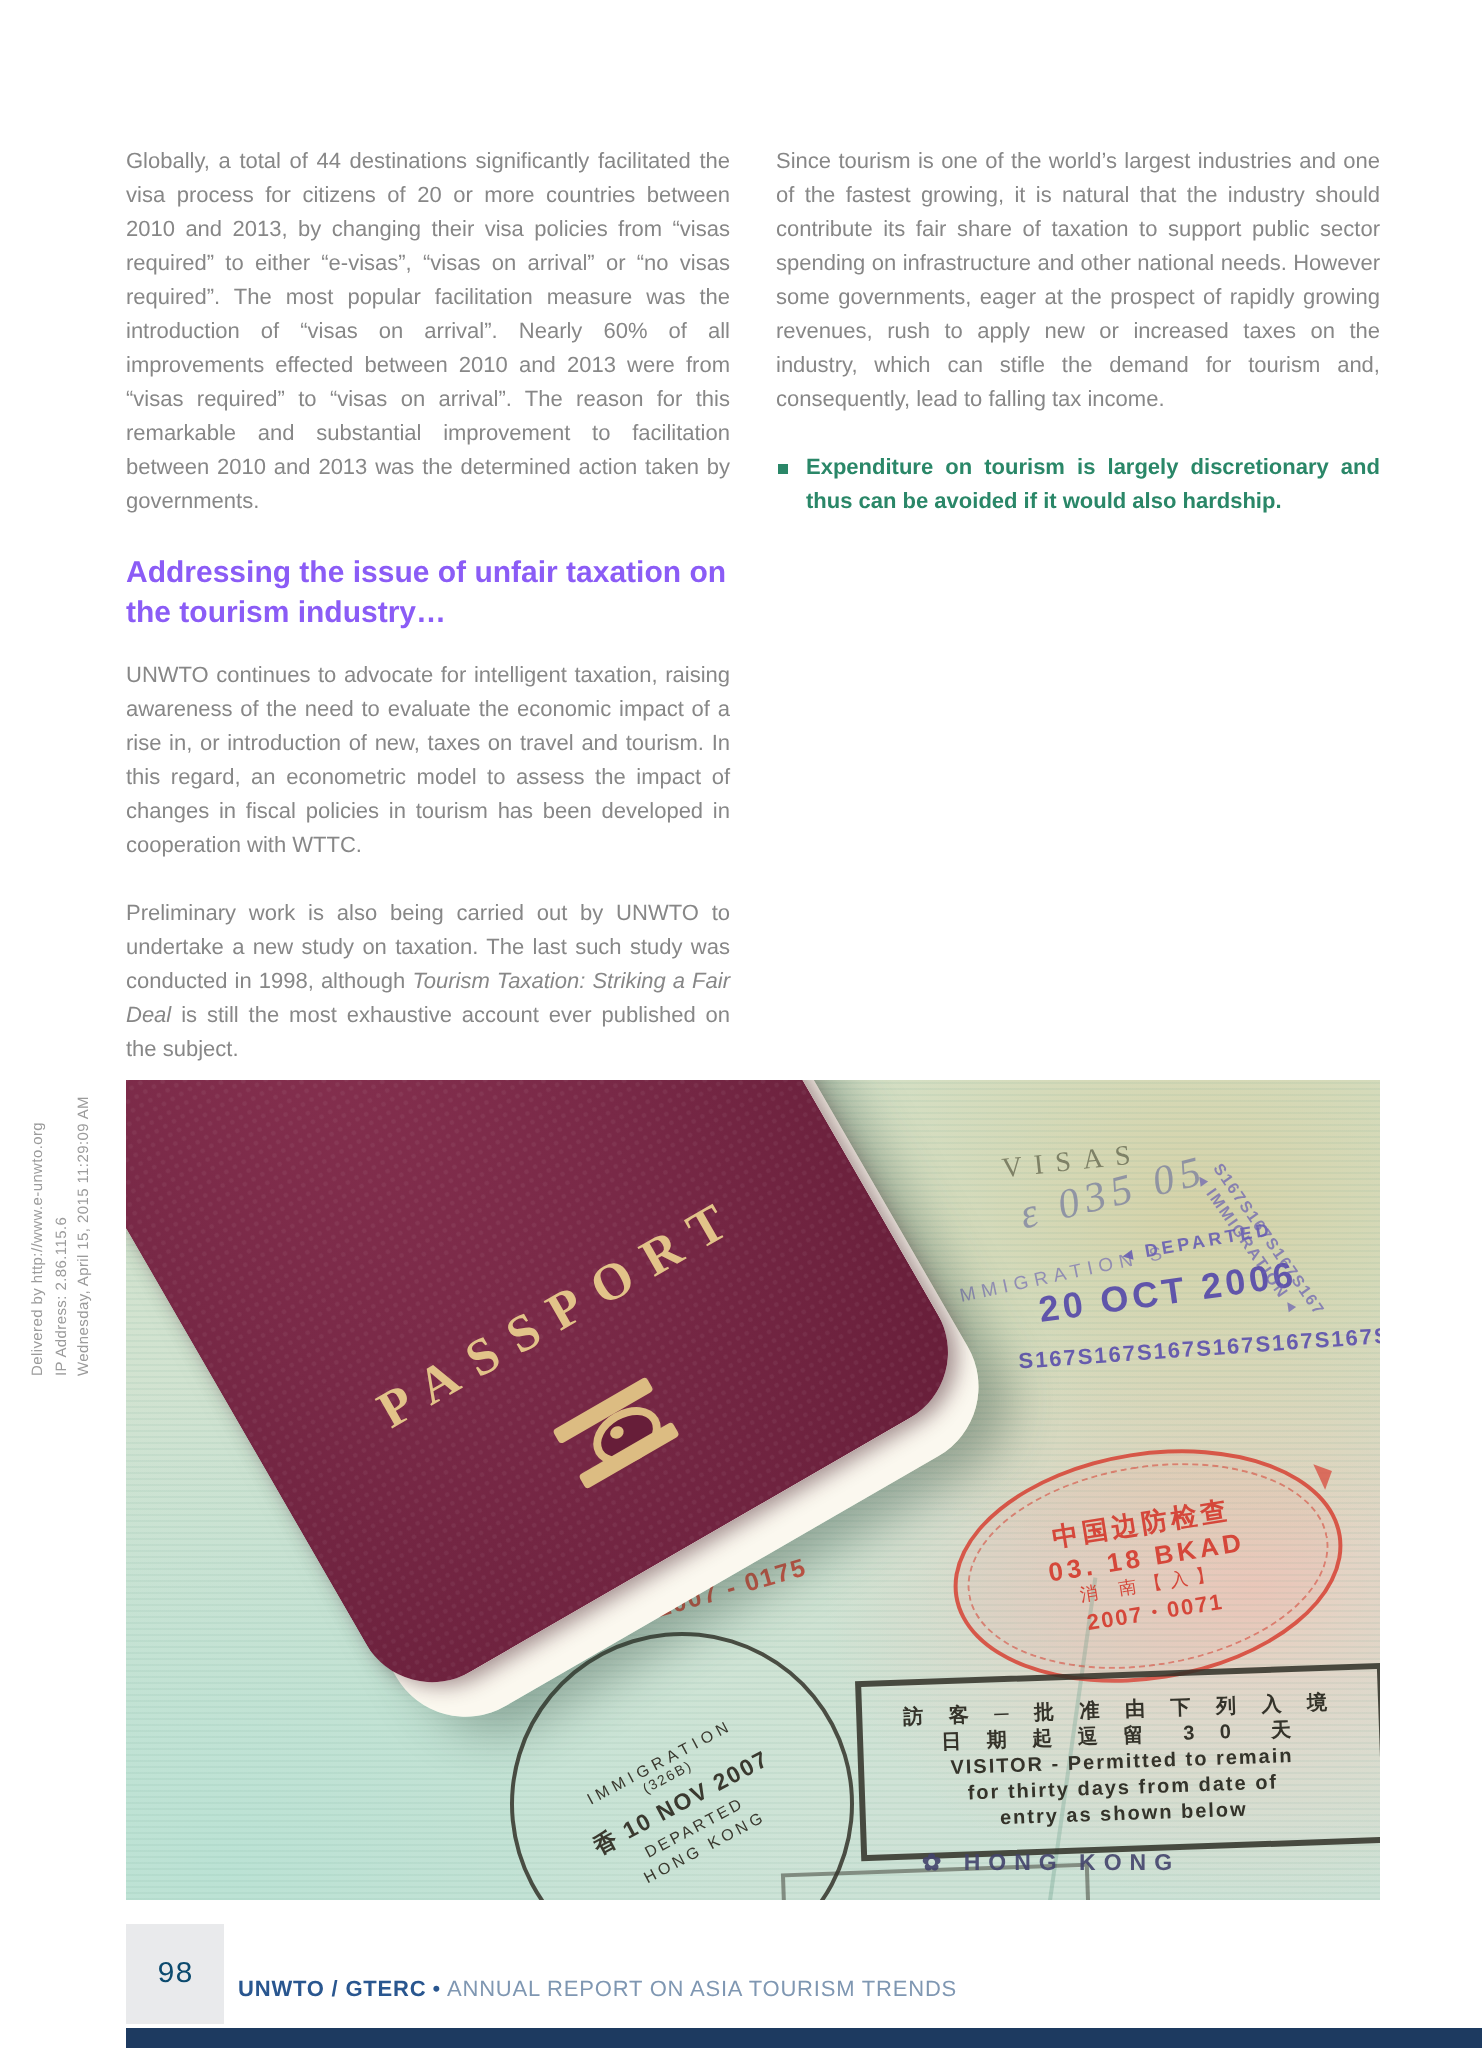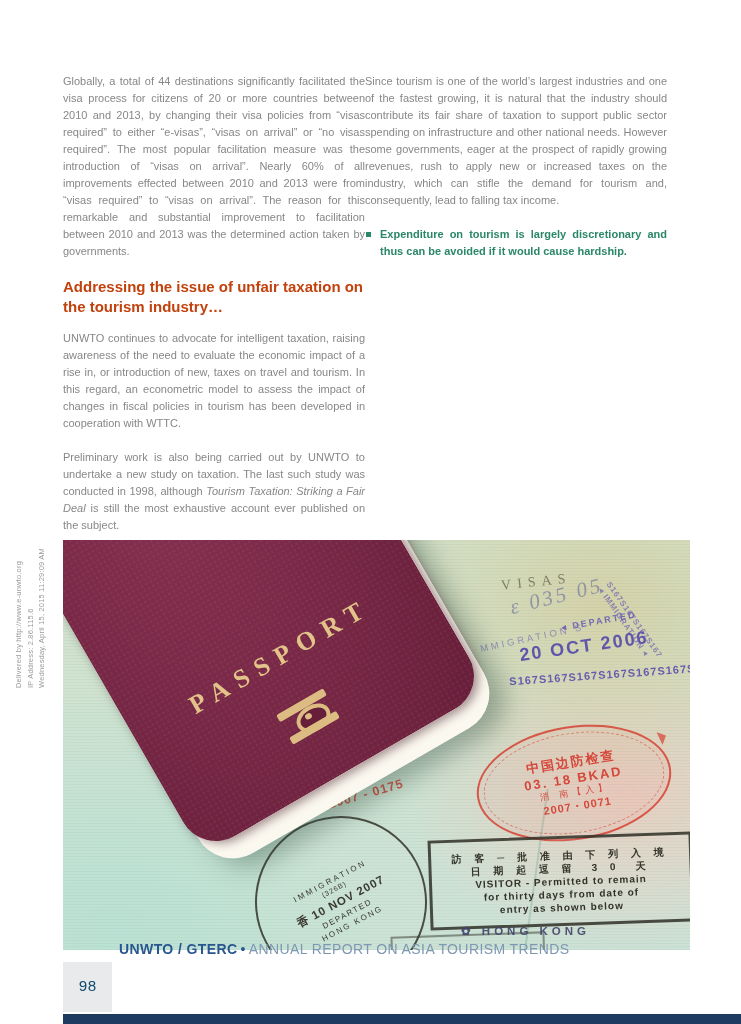--- a/index.html
+++ b/index.html
@@ -8,25 +8,25 @@
     font-family:"Liberation Sans", sans-serif;overflow:hidden;
   }
   
   .watermark{
     position:absolute;left:13px;top:688px;width:200px;
     transform:rotate(-90deg);transform-origin:0 0;
     font-size:7.5px;line-height:11.5px;color:#9b9b9b;letter-spacing:.2px;
     white-space:nowrap;
   }
   
-  .columns{position:absolute;left:63px;top:73px;width:627px;display:flex;}
+  .columns{position:absolute;left:63px;top:73px;width:627px;display:flex;gap:23px;}
   .col{width:302px;font-size:11px;line-height:17px;color:#878787;text-align:justify;}
   .col p{margin:0 0 17px 0;}
   h2.heading{
-    font-size:15px;line-height:20px;color:#c2410c;margin:3px 0 13px 0;
+    font-size:15px;line-height:20px;color:#8b5cf6;margin:3px 0 13px 0;
     font-weight:bold;text-align:left;
   }
   .bullet{display:flex;margin:0 0 13px 0;color:#2a8768;font-weight:bold;}
   .bullet .sq{flex:0 0 auto;width:5px;height:5px;background:#2a8768;margin:6px 9px 0 1px;}
   .bullet .btxt{flex:1;text-align:justify;}
   
   .photo{
     position:absolute;left:63px;top:540px;width:627px;height:410px;overflow:hidden;
     background:
       radial-gradient(ellipse 340px 260px at 86% 16%, rgba(214,209,166,.95), rgba(214,209,166,0) 70%),
@@ -124,21 +124,21 @@
   .chip{left:134px;top:416px;width:54px;height:34px;}
   .chip .bar{position:absolute;left:0;width:54px;height:8px;background:#dcbc82;border-radius:2px;}
   .chip .bar.top{top:0;} .chip .bar.bot{bottom:0;}
   .chip .oval{position:absolute;left:13px;top:8px;width:28px;height:18px;border:4px solid #dcbc82;
     border-radius:50%;background:#671e39;}
   .chip .dot{position:absolute;left:24px;top:14px;width:7px;height:6px;background:#dcbc82;border-radius:50%;}
   
   .pagebox{position:absolute;left:63px;top:962px;width:49px;height:50px;background:#e9eaec;
     display:flex;align-items:center;justify-content:center;}
   .pagenum{font-size:15px;color:#0c4a6e;font-family:Liberation Mono, monospace;}
-  .footline{position:absolute;left:119px;top:941px;font-size:14px;letter-spacing:.4px;white-space:nowrap;}
+  .footline{position:absolute;left:119px;top:989px;font-size:11px;letter-spacing:.4px;white-space:nowrap;}
   .brand{font-weight:bold;color:#29568f;}
   .sep{color:#29568f;margin:0 3px;}
   .report-title{color:#7f97b2;}
   .bottombar{position:absolute;left:63px;bottom:0;width:678px;height:10px;background:#1d3a60;}
 </style>
 </head>
 <body>
 
 <div class="watermark">
   <div>Delivered by http://www.e-unwto.org</div>
@@ -150,21 +150,21 @@
   <div class="col">
     <p>Globally, a total of 44 destinations significantly facilitated the visa process for citizens of 20 or more countries between 2010 and 2013, by changing their visa policies from “visas required” to either “e-visas”, “visas on arrival” or “no visas required”. The most popular facilitation measure was the introduction of “visas on arrival”. Nearly 60% of all improvements effected between 2010 and 2013 were from “visas required” to “visas on arrival”. The reason for this remarkable and substantial improvement to facilitation between 2010 and 2013 was the determined action taken by governments.</p>
     <h2 class="heading">Addressing the issue of unfair taxation on the tourism industry…</h2>
     <p>UNWTO continues to advocate for intelligent taxation, raising awareness of the need to evaluate the economic impact of a rise in, or introduction of new, taxes on travel and tourism. In this regard, an econometric model to assess the impact of changes in fiscal policies in tourism has been developed in cooperation with WTTC.</p>
     <p><span>Preliminary work is also being carried out by UNWTO to undertake a new study on taxation. The last such study was conducted in 1998, although </span><i>Tourism Taxation: Striking a Fair Deal</i><span> is still the most exhaustive account ever published on the subject.</span></p>
   </div>
   <div class="col">
     <p>Since tourism is one of the world’s largest industries and one of the fastest growing, it is natural that the industry should contribute its fair share of taxation to support public sector spending on infrastructure and other national needs. However some governments, eager at the prospect of rapidly growing revenues, rush to apply new or increased taxes on the industry, which can stifle the demand for tourism and, consequently, lead to falling tax income.</p>
     <div class="bullet">
       <span class="sq"></span>
-      <div class="btxt">Expenditure on tourism is largely discretionary and thus can be avoided if it would cause hardship.</div>
+      <div class="btxt">Expenditure on tourism is largely discretionary and thus can be avoided if it would also hardship.</div>
     </div>
   </div>
 </div>
 
 <div class="photo">
   <div class="fold-line"></div>
 
   <div class="visas-label">VISAS</div>
   <div class="handwriting">ε 035 05</div>
 

